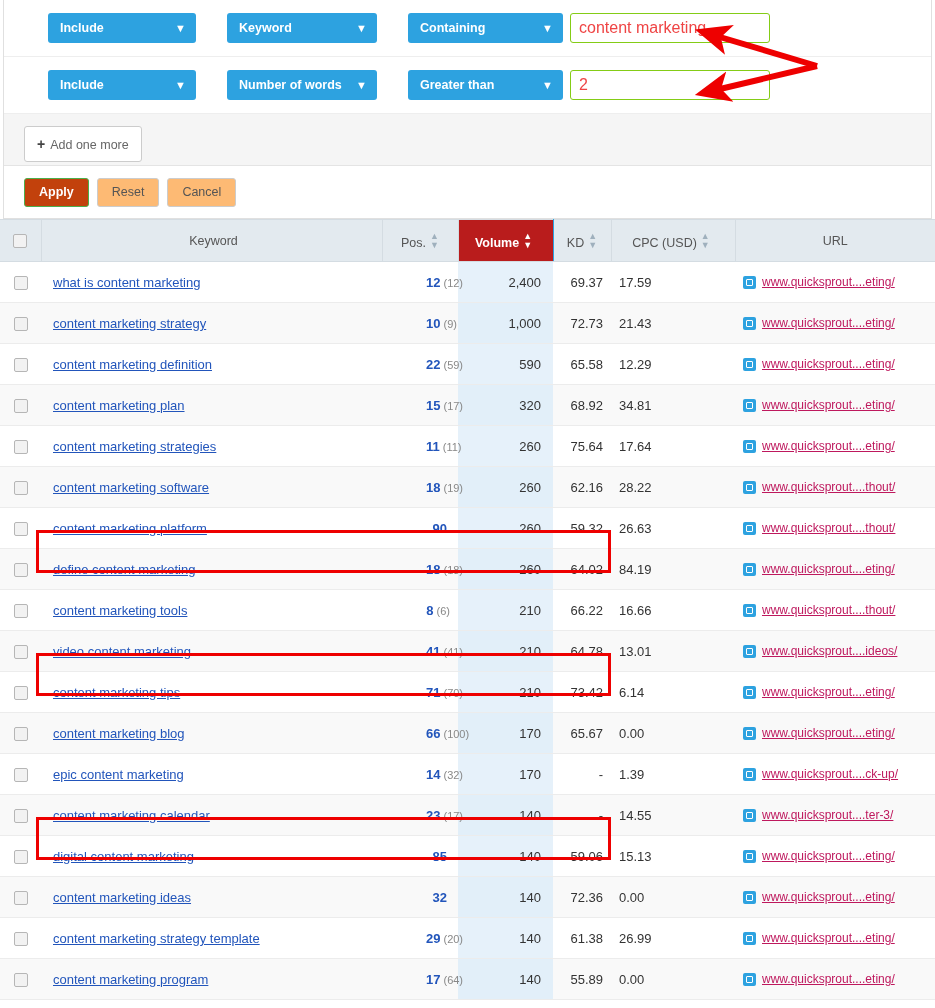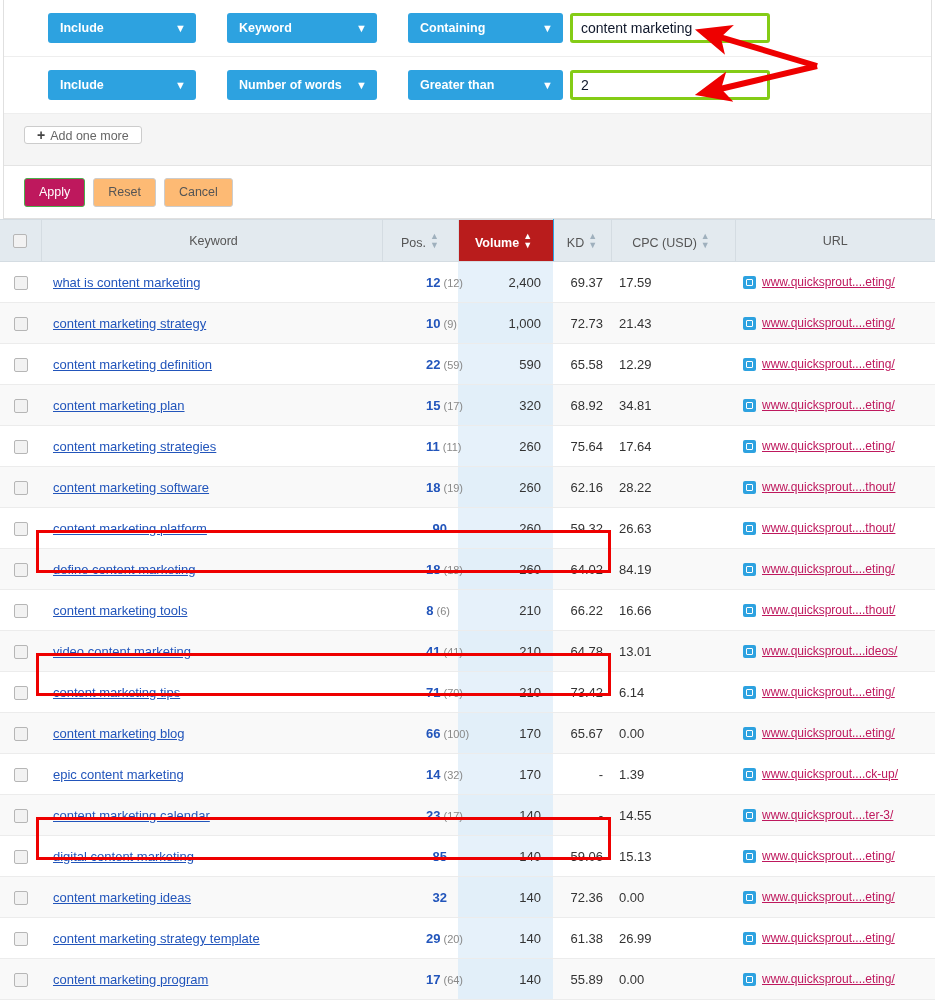--- a/index.html
+++ b/index.html
@@ -56,41 +56,41 @@
   .dropdown.w3 { width: 155px; }
   .dropdown .chev {
     position: absolute;
     right: 10px; top: 0;
     line-height: 30px;
     font-size: 11px;
   }
   .text-input {
     height: 30px;
     width: 200px;
-    border: 3px solid #84cc16;
+    border: 1px solid #84cc16;
     border-radius: 3px;
     padding: 0 8px;
-    font-size: 14px;
-    color: #0f172a;
+    font-size: 16px;
+    color: #ef4444;
     font-family: "Liberation Sans", sans-serif;
     background: #fff;
     outline: none;
   }
 
   .addmore-row {
     padding: 12px 20px;
     background: #f5f5f5;
     border-bottom: 1px solid #e4e4e4;
     height: 52px;
   }
   .btn-addmore {
     background: #ffffff;
     border: 1px solid #cccccc;
     border-radius: 3px;
-    height: 18px;
+    height: 36px;
     padding: 0 12px;
     font-size: 12.5px;
     color: #666;
     cursor: pointer;
     font-family: "Liberation Sans", sans-serif;
   }
   .btn-addmore .plus { font-weight: bold; color:#444; margin-right:5px; font-size:14px;}
 
   .action-row {
     padding: 10px 20px;
@@ -103,21 +103,21 @@
   .btn {
     height: 29px;
     border-radius: 3px;
     padding: 0 14px;
     font-size: 12.5px;
     margin-right: 8px;
     cursor: pointer;
     font-family: "Liberation Sans", sans-serif;
     line-height: 27px;
   }
-  .btn-apply { background:#be185d; border:1px solid #4cae4c; color:#fff; font-weight:normal;}
+  .btn-apply { background:#c2410c; border:1px solid #4cae4c; color:#fff; font-weight:bold;}
   .btn-plain { background:#fdba74; border:1px solid #cccccc; color:#555;}
 
   
   .table-wrap { width: 935px; }
   table.kw { width: 935px; border-collapse: collapse; table-layout: fixed; }
   table.kw th {
     background: #e3eaef;
     color: #555;
     font-weight: normal;
     font-size: 12.5px;

